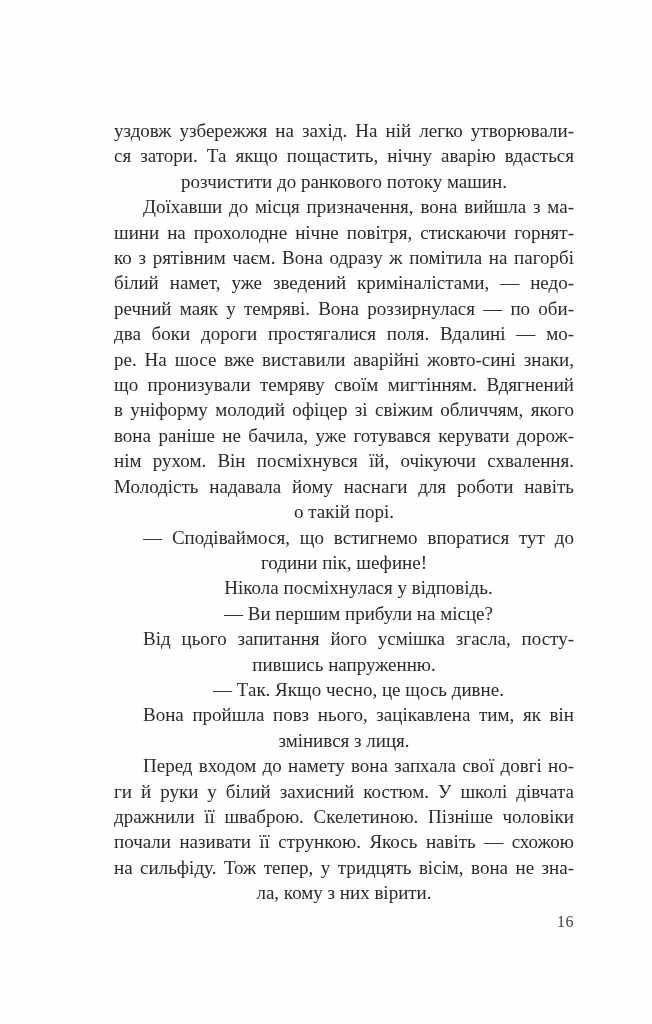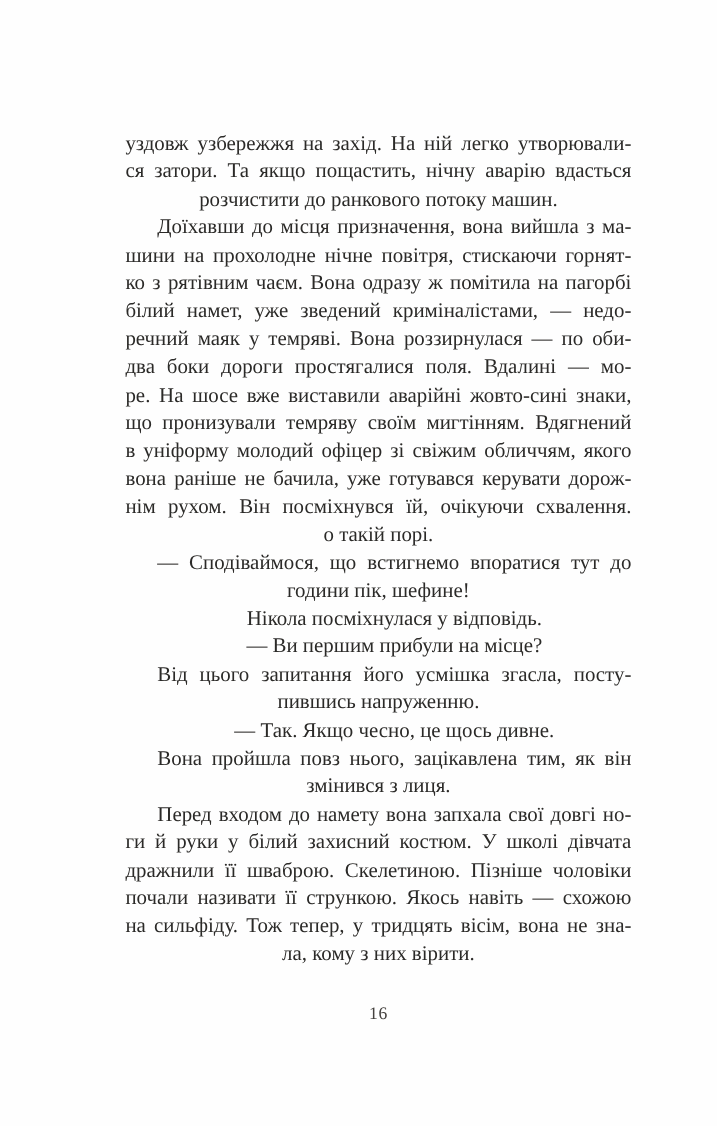--- a/index.html
+++ b/index.html
@@ -39,21 +39,21 @@
   }
   .line.indent {
     text-indent: 29px;
     font-family: Liberation Serif, serif;
   }
   .page-number {
     position: absolute;
     top: 913px;
     left: 114px;
     width: 460px;
-    text-align: center;
+    text-align: right;
     font-size: 16px;
     letter-spacing: 0.5px;
     color: #45423f;
   }
 </style>
 </head>
 <body>
 
 <div class="page">
   <div class="text-block">
@@ -67,20 +67,21 @@
         <div class="line j">шини на прохолодне нічне повітря, стискаючи горнят-</div>
         <div class="line j">ко з рятівним чаєм. Вона одразу ж помітила на пагорбі</div>
         <div class="line j">білий намет, уже зведений криміналістами, — недо-</div>
         <div class="line j">речний маяк у темряві. Вона роззирнулася — по оби-</div>
         <div class="line j">два боки дороги простягалися поля. Вдалині — мо-</div>
         <div class="line j">ре. На шосе вже виставили аварійні жовто-сині знаки,</div>
         <div class="line j">що пронизували темряву своїм мигтінням. Вдягнений</div>
         <div class="line j">в уніформу молодий офіцер зі свіжим обличчям, якого</div>
         <div class="line j">вона раніше не бачила, уже готувався керувати дорож-</div>
         <div class="line j">нім рухом. Він посміхнувся їй, очікуючи схвалення.</div>
+        <div class="line j">Молодість надавала йому наснаги для роботи навіть</div>
         <div class="line">о такій порі.</div>
       </div>
       <div class="paragraph">
         <div class="line j indent">— Сподіваймося, що встигнемо впоратися тут до</div>
         <div class="line">години пік, шефине!</div>
       </div>
       <div class="paragraph">
         <div class="line indent">Нікола посміхнулася у відповідь.</div>
       </div>
       <div class="paragraph">

